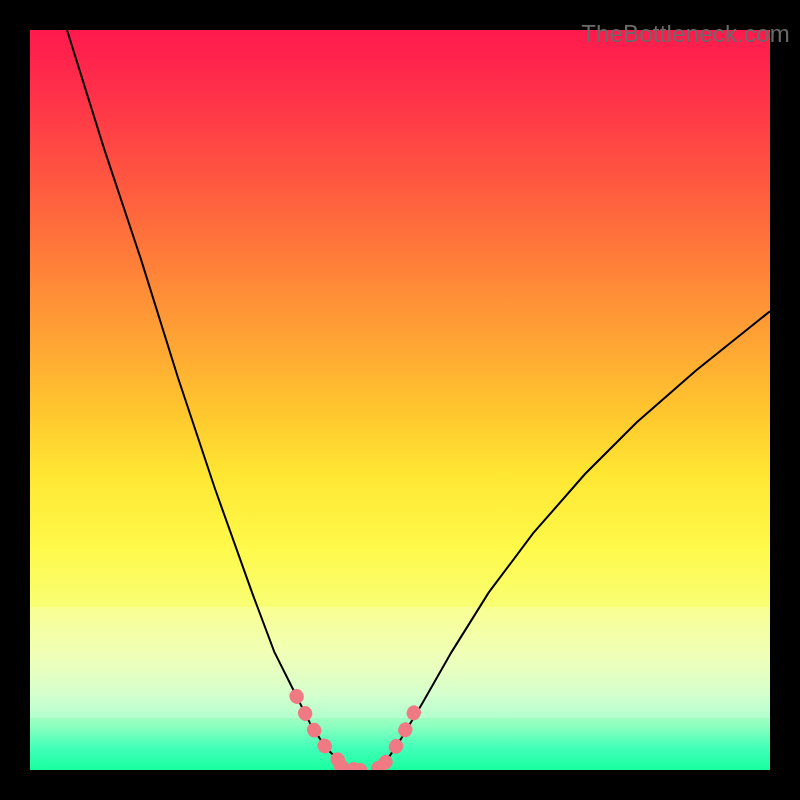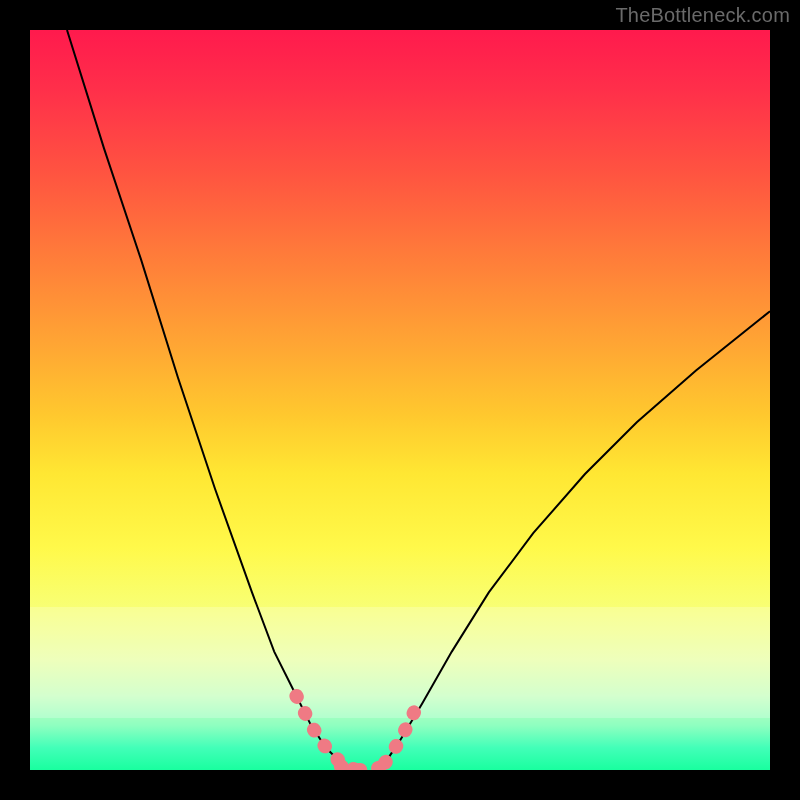--- a/index.html
+++ b/index.html
@@ -12,24 +12,24 @@
     font-family: Arial, Helvetica, sans-serif;
   }
   .stage {
     position: relative;
     width: 800px;
     height: 800px;
     background: #000;
   }
   .watermark {
     position: absolute;
-    top: 4px;
+    top: 20px;
     right: 10px;
     color: #6a6a6a;
-    font-size: 20px;
+    font-size: 24px;
     letter-spacing: 0.2px;
     z-index: 5;
     user-select: none;
   }
   .plot {
     position: absolute;
     left: 30px;
     top: 30px;
     width: 740px;
     height: 740px;

